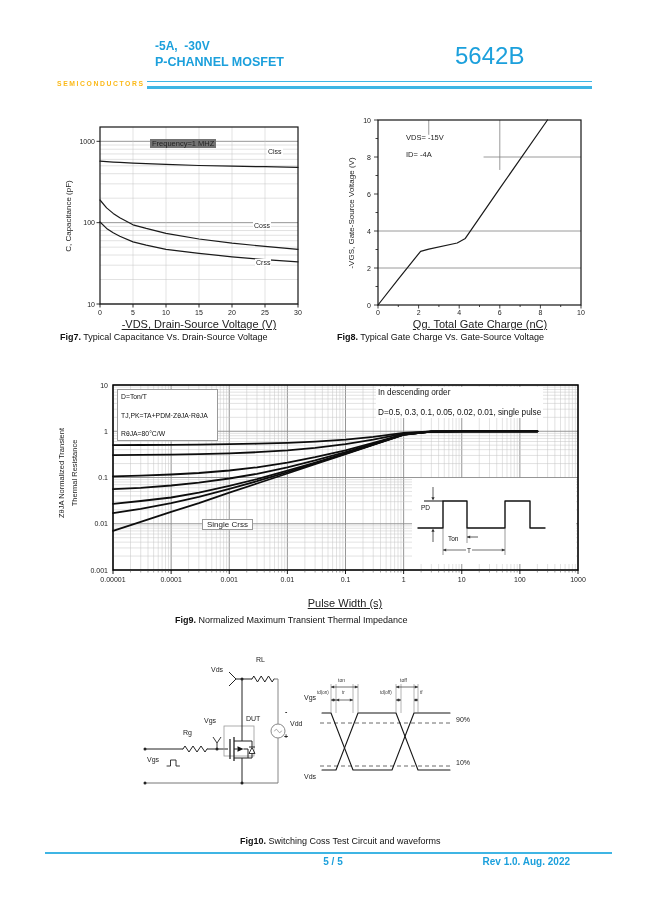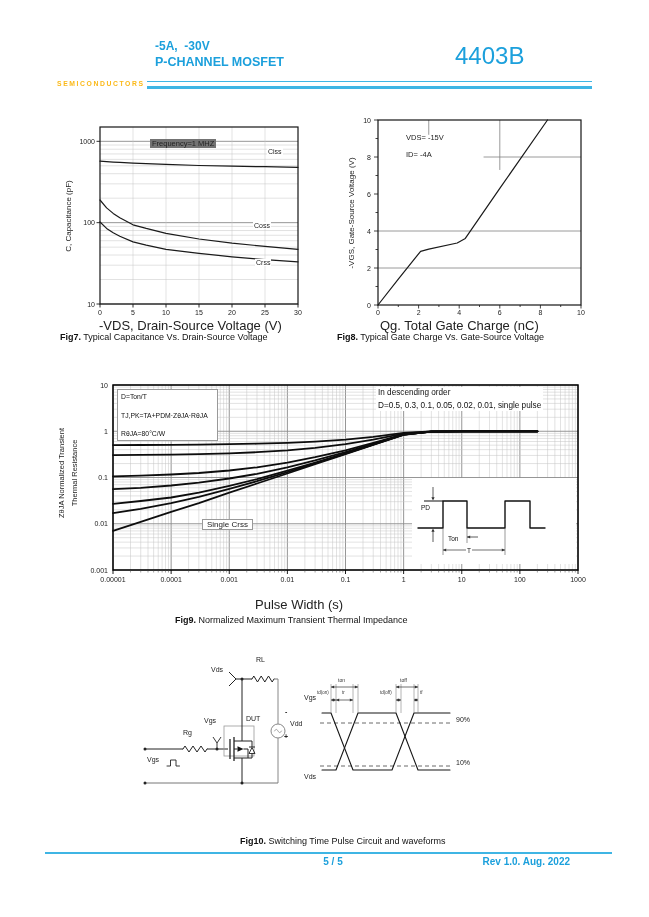--- a/index.html
+++ b/index.html
@@ -12,21 +12,21 @@
   .logosub{left:57px;top:80px;font-size:6.8px;font-weight:700;letter-spacing:1.6px;color:var(--yellow);}
   .rating{left:155px;top:39px;font-size:12px;font-weight:700;color:var(--cyan);white-space:pre;}
   .device{left:155px;top:55px;font-size:12.5px;font-weight:700;color:var(--cyan);}
   .part{left:455px;top:42px;width:120px;font-size:24px;color:var(--cyan);}
   .rule1{left:147px;top:81px;width:445px;height:1.2px;background:var(--rule);}
   .rule2{left:147px;top:85.5px;width:445px;height:3.5px;background:var(--rule);}
   .vlab{height:12px;line-height:12px;text-align:center;transform:rotate(-90deg);
         white-space:nowrap;font-size:8px;color:#222;}
   .cap{font-size:9px;color:#111;white-space:nowrap;}
   .cap .b{font-weight:700;}
-  .xlab{font-size:13px;color:#222;white-space:nowrap;}
+  .xlab{font-size:11px;color:#222;text-align:center;white-space:nowrap;text-decoration:underline;}
   .ann{font-size:7.5px;color:#222;background:#737373;padding:0 2px;white-space:nowrap;}
   .cvl{font-size:7px;color:#222;background:#fff;padding:0 1px;}
   .notesbox{left:117px;top:389px;width:101px;height:52px;border:0.8px solid #999;background:#fff;
             font-size:6.8px;color:#111;display:flex;flex-direction:column;
             justify-content:space-between;padding:3px 3px;box-sizing:border-box;white-space:nowrap;}
   .legendbox{left:376px;top:387px;background:#fff;font-size:8.2px;color:#111;padding:1px 2px;white-space:nowrap;}
   .splabel{left:202px;top:519px;border:0.8px solid #999;background:#fff;font-size:8px;color:#222;padding:0 4px;}
   .ins{font-size:6.5px;color:#111;background:#fff;padding:0 1px;}
   .c10{font-size:7px;color:#222;white-space:nowrap;}
   .tt{font-size:5px;color:#333;white-space:nowrap;}
@@ -427,21 +427,21 @@
         <polygon points="401,700 397.8,698.4 397.8,701.6" fill="#333"></polygon>
         <line x1="414" y1="700" x2="418" y2="700" stroke="#333" stroke-width="0.7"></line>
         <polygon points="414,700 417.2,698.4 417.2,701.6" fill="#333"></polygon>
         <polygon points="418,700 414.8,698.4 414.8,701.6" fill="#333"></polygon>
       </g>
     </svg>
 
   <div class="abs logosub">SEMICONDUCTORS</div>
   <div class="abs rating">-5A,  -30V</div>
   <div class="abs device">P-CHANNEL MOSFET</div>
-  <div class="abs part">4403B</div>
+  <div class="abs part">5642B</div>
   <div class="abs rule1"></div>
   <div class="abs rule2"></div>
 
   <div class="abs vlab" style="left:-11px;top:210px;width:160px;">C, Capacitance (pF)</div>
   <div class="abs ann" style="left:150px;top:139px;">Frequency=1 MHZ</div>
   <div class="abs cvl" style="left:267px;top:148px;">Ciss</div>
   <div class="abs cvl" style="left:253px;top:222px;">Coss</div>
   <div class="abs cvl" style="left:255px;top:259px;">Crss</div>
   <div class="abs xlab" style="left:99px;top:318px;width:200px;">-VDS, Drain-Source Voltage (V)</div>
   <div class="abs cap" style="left:60px;top:332px;"><span class="b">Fig7.</span><span> Typical Capacitance Vs. Drain-Source Voltage</span></div>
@@ -454,21 +454,21 @@
 
   <div class="abs vlab" style="left:-38px;top:467px;width:200px;font-size:7.5px;">ZθJA Normalized Transient</div>
   <div class="abs vlab" style="left:-25px;top:467px;width:200px;font-size:7.5px;">Thermal Resistance</div>
   <div class="abs notesbox">
     <span>D=Ton/T</span>
     <span>TJ,PK=TA+PDM·ZθJA·RθJA</span>
     <span>RθJA=80°C/W</span>
   </div>
   <div class="abs legendbox">
     <div>In descending order</div>
-    <div style="margin-top:4px;">D=0.5, 0.3, 0.1, 0.05, 0.02, 0.01, single pulse</div>
+    <div style="margin-top:11px;">D=0.5, 0.3, 0.1, 0.05, 0.02, 0.01, single pulse</div>
   </div>
   <div class="abs splabel">Single Crss</div>
   <div class="abs ins" style="left:420px;top:504px;">PD</div>
   <div class="abs ins" style="left:447px;top:535px;">Ton</div>
   <div class="abs ins" style="left:466px;top:547px;">T</div>
   <div class="abs xlab" style="left:255px;top:597px;width:180px;">Pulse Width (s)</div>
   <div class="abs cap" style="left:175px;top:615px;text-align:right;"><span class="b">Fig9.</span><span> Normalized Maximum Transient Thermal Impedance</span></div>
 
   <div class="abs c10" style="left:256px;top:656px;">RL</div>
   <div class="abs c10" style="left:211px;top:666px;">Vds</div>
@@ -482,19 +482,19 @@
   <div class="abs c10" style="left:304px;top:694px;">Vgs</div>
   <div class="abs c10" style="left:304px;top:773px;">Vds</div>
   <div class="abs c10" style="left:456px;top:716px;">90%</div>
   <div class="abs c10" style="left:456px;top:759px;">10%</div>
   <div class="abs tt" style="left:338px;top:677px;">ton</div>
   <div class="abs tt" style="left:400px;top:677px;">toff</div>
   <div class="abs ttt" style="left:317px;top:690px;">td(on)</div>
   <div class="abs ttt" style="left:342px;top:690px;">tr</div>
   <div class="abs ttt" style="left:380px;top:690px;">td(off)</div>
   <div class="abs ttt" style="left:420px;top:690px;">tf</div>
-  <div class="abs cap" style="left:240px;top:836px;"><span class="b">Fig10.</span><span> Switching Time Pulse Circuit and waveforms</span></div>
+  <div class="abs cap" style="left:240px;top:836px;"><span class="b">Fig10.</span><span> Switching Coss Test Circuit and waveforms</span></div>
 
   <div class="abs frule"></div>
   <div class="abs fpage">5 / 5</div>
   <div class="abs frev">Rev 1.0. Aug. 2022</div>
 
 </div>
 
 </body></html>

